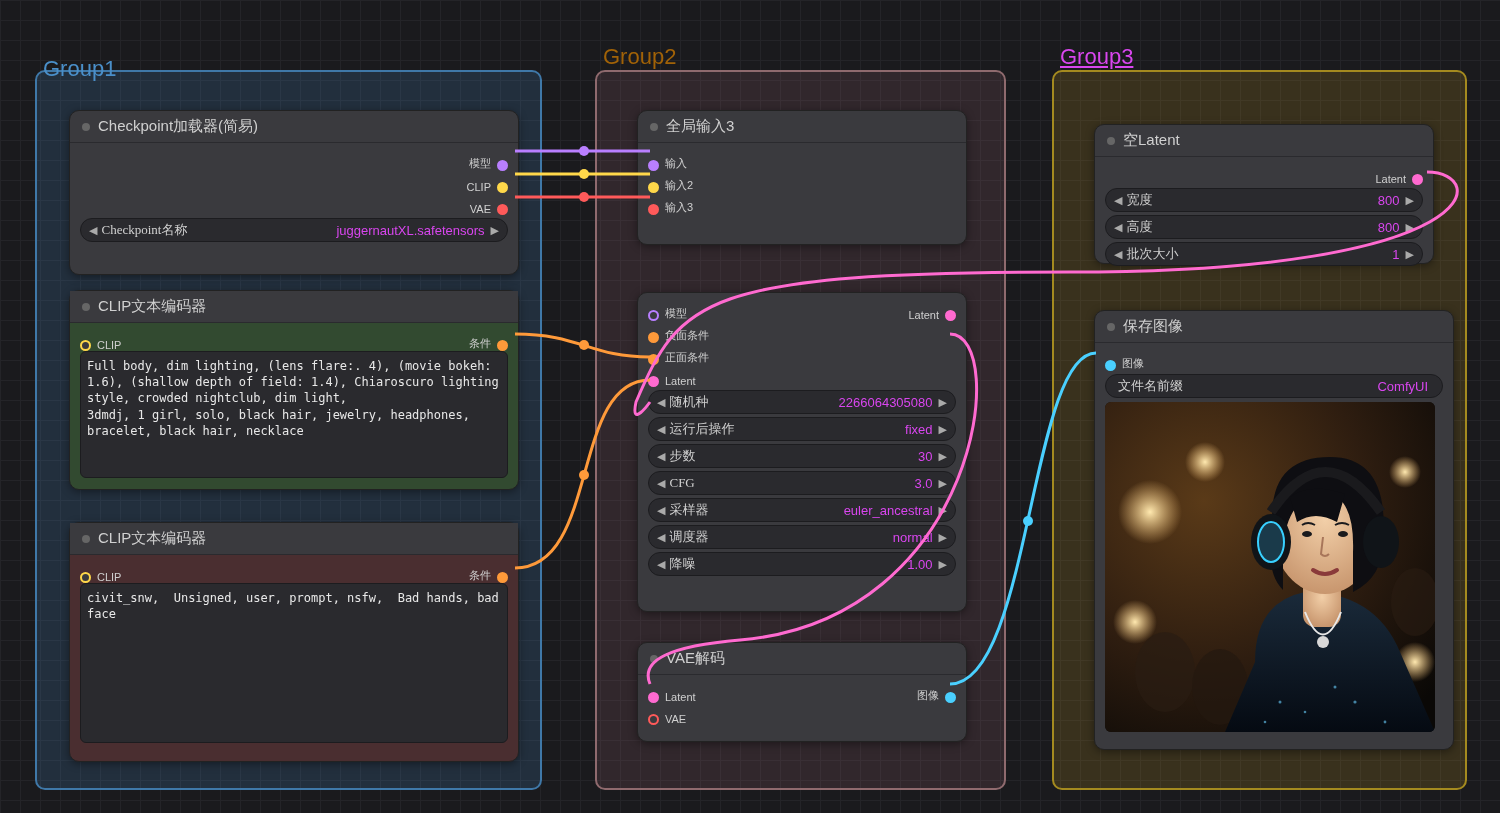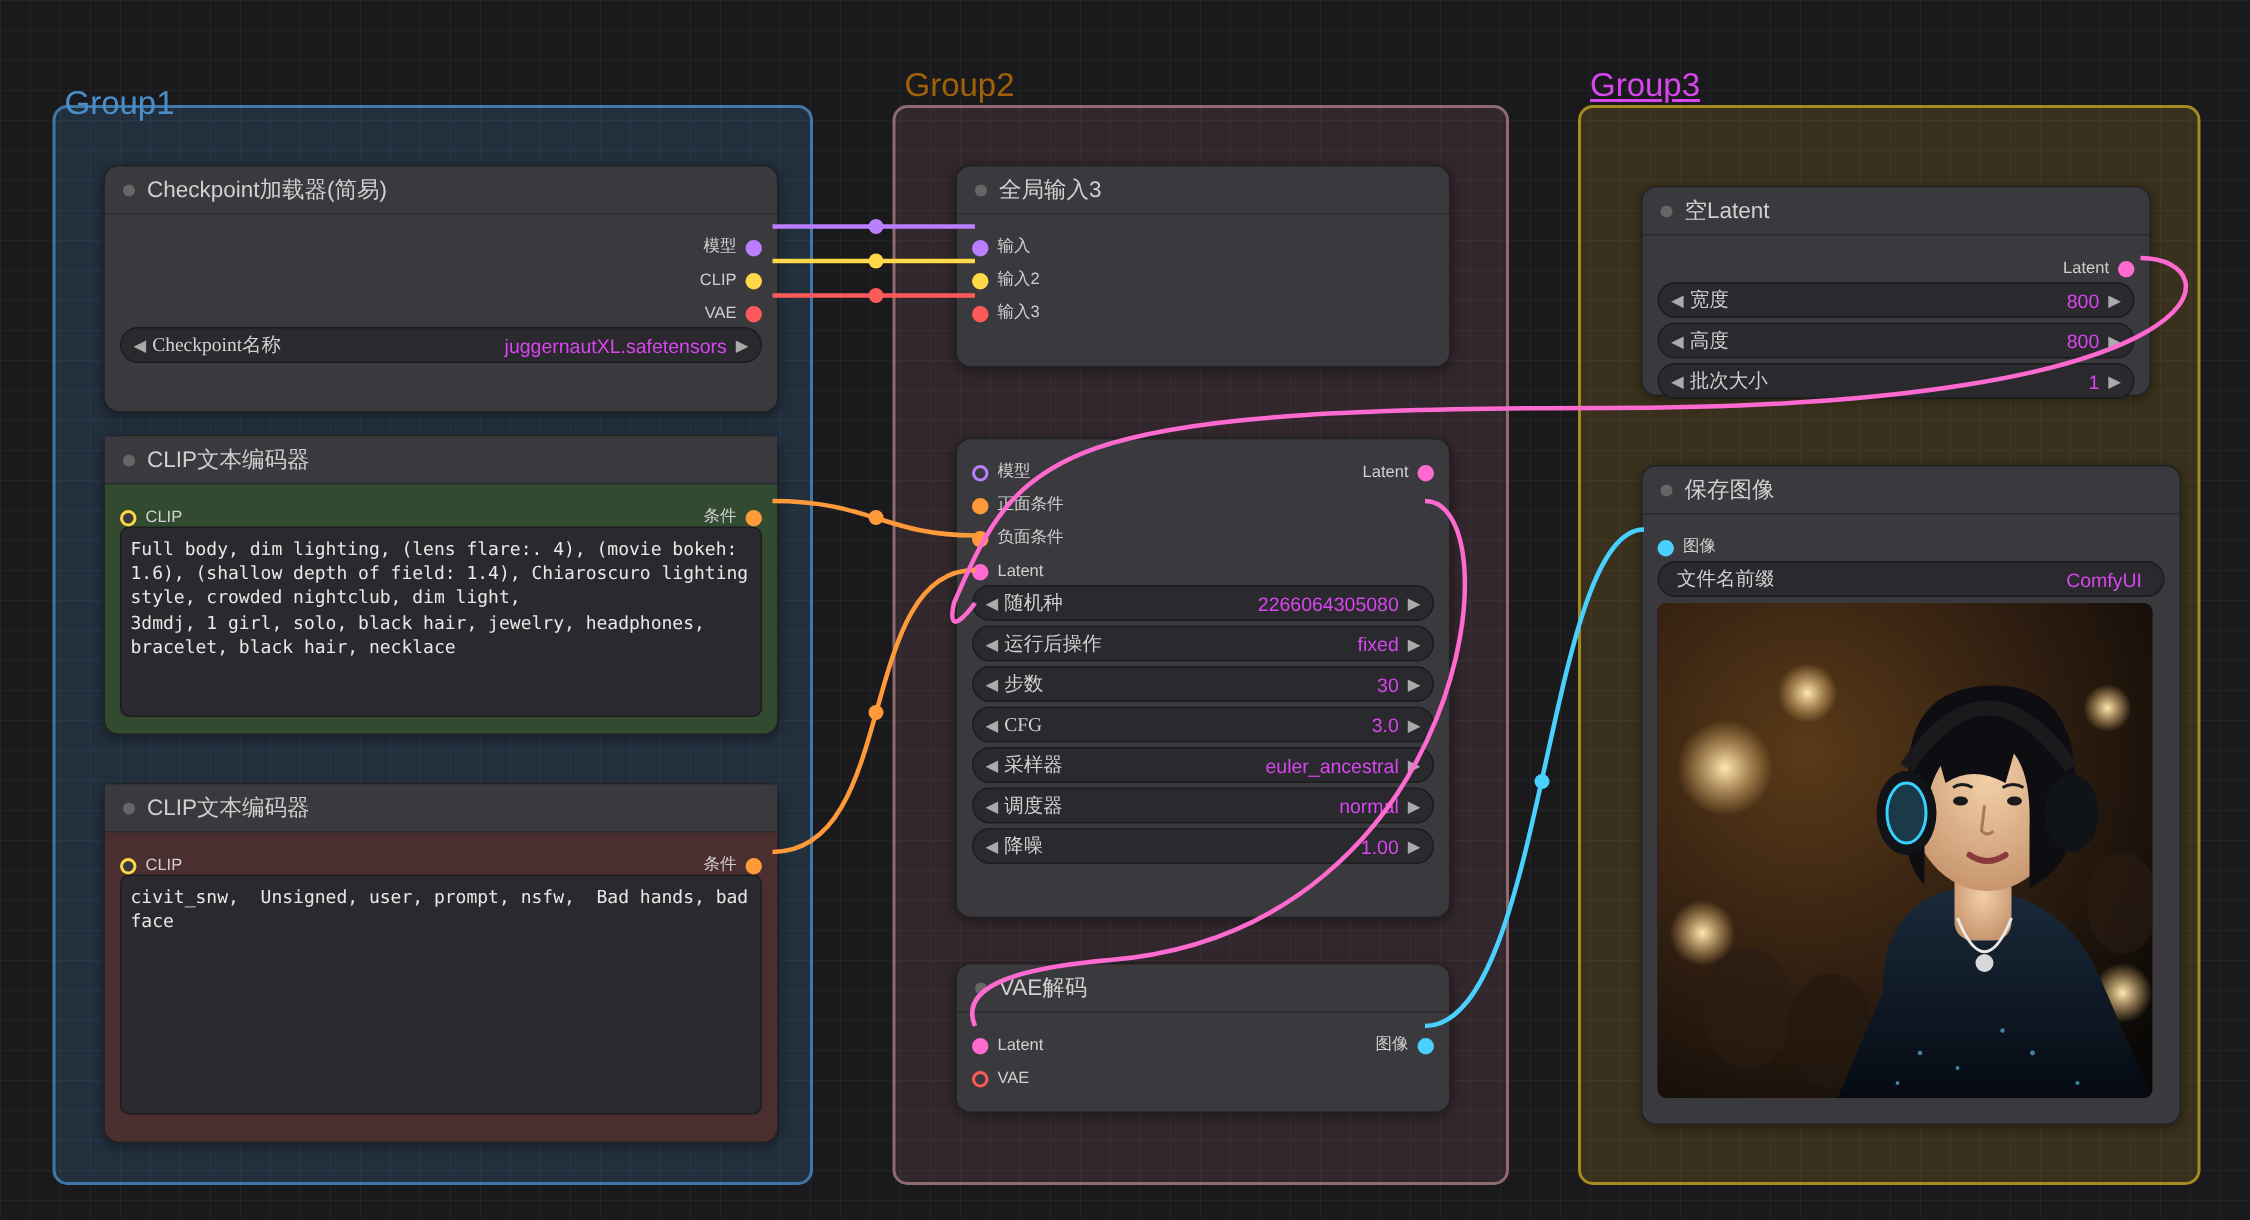--- a/index.html
+++ b/index.html
@@ -188,25 +188,25 @@
               <span class="port ring-purple"></span>
               <span class="plabel">模型</span>
             </div>
           <div class="port-row out">
               <span class="plabel">Latent</span>
               <span class="port fill-pink"></span>
             </div>
         </div>
         <div class="port-row">
             <span class="port fill-orange"></span>
+            <span class="plabel">负面条件</span>
+          </div>
+        <div class="port-row">
+            <span class="port fill-orange"></span>
             <span class="plabel">正面条件</span>
-          </div>
-        <div class="port-row">
-            <span class="port fill-orange"></span>
-            <span class="plabel">负面条件</span>
           </div>
         <div class="port-row">
             <span class="port fill-pink"></span>
             <span class="plabel">Latent</span>
           </div>
         <div class="widget">
             <span class="arr">◀</span>
             <span class="wlabel">随机种</span>
             <span class="wval">2266064305080</span>
             <span class="arr">▶</span>

